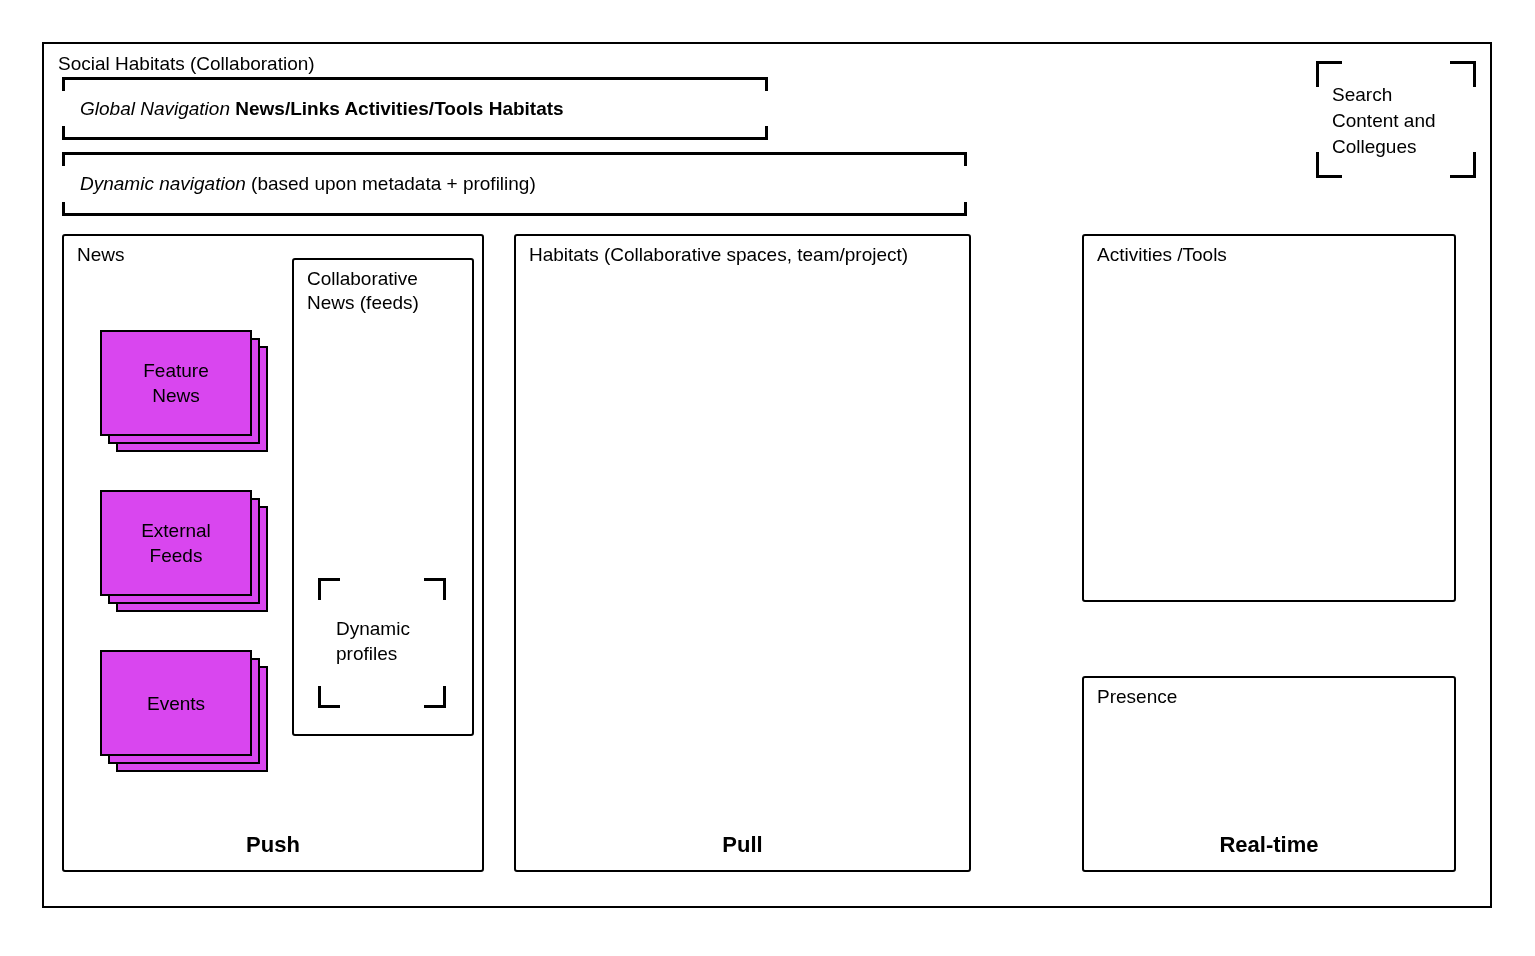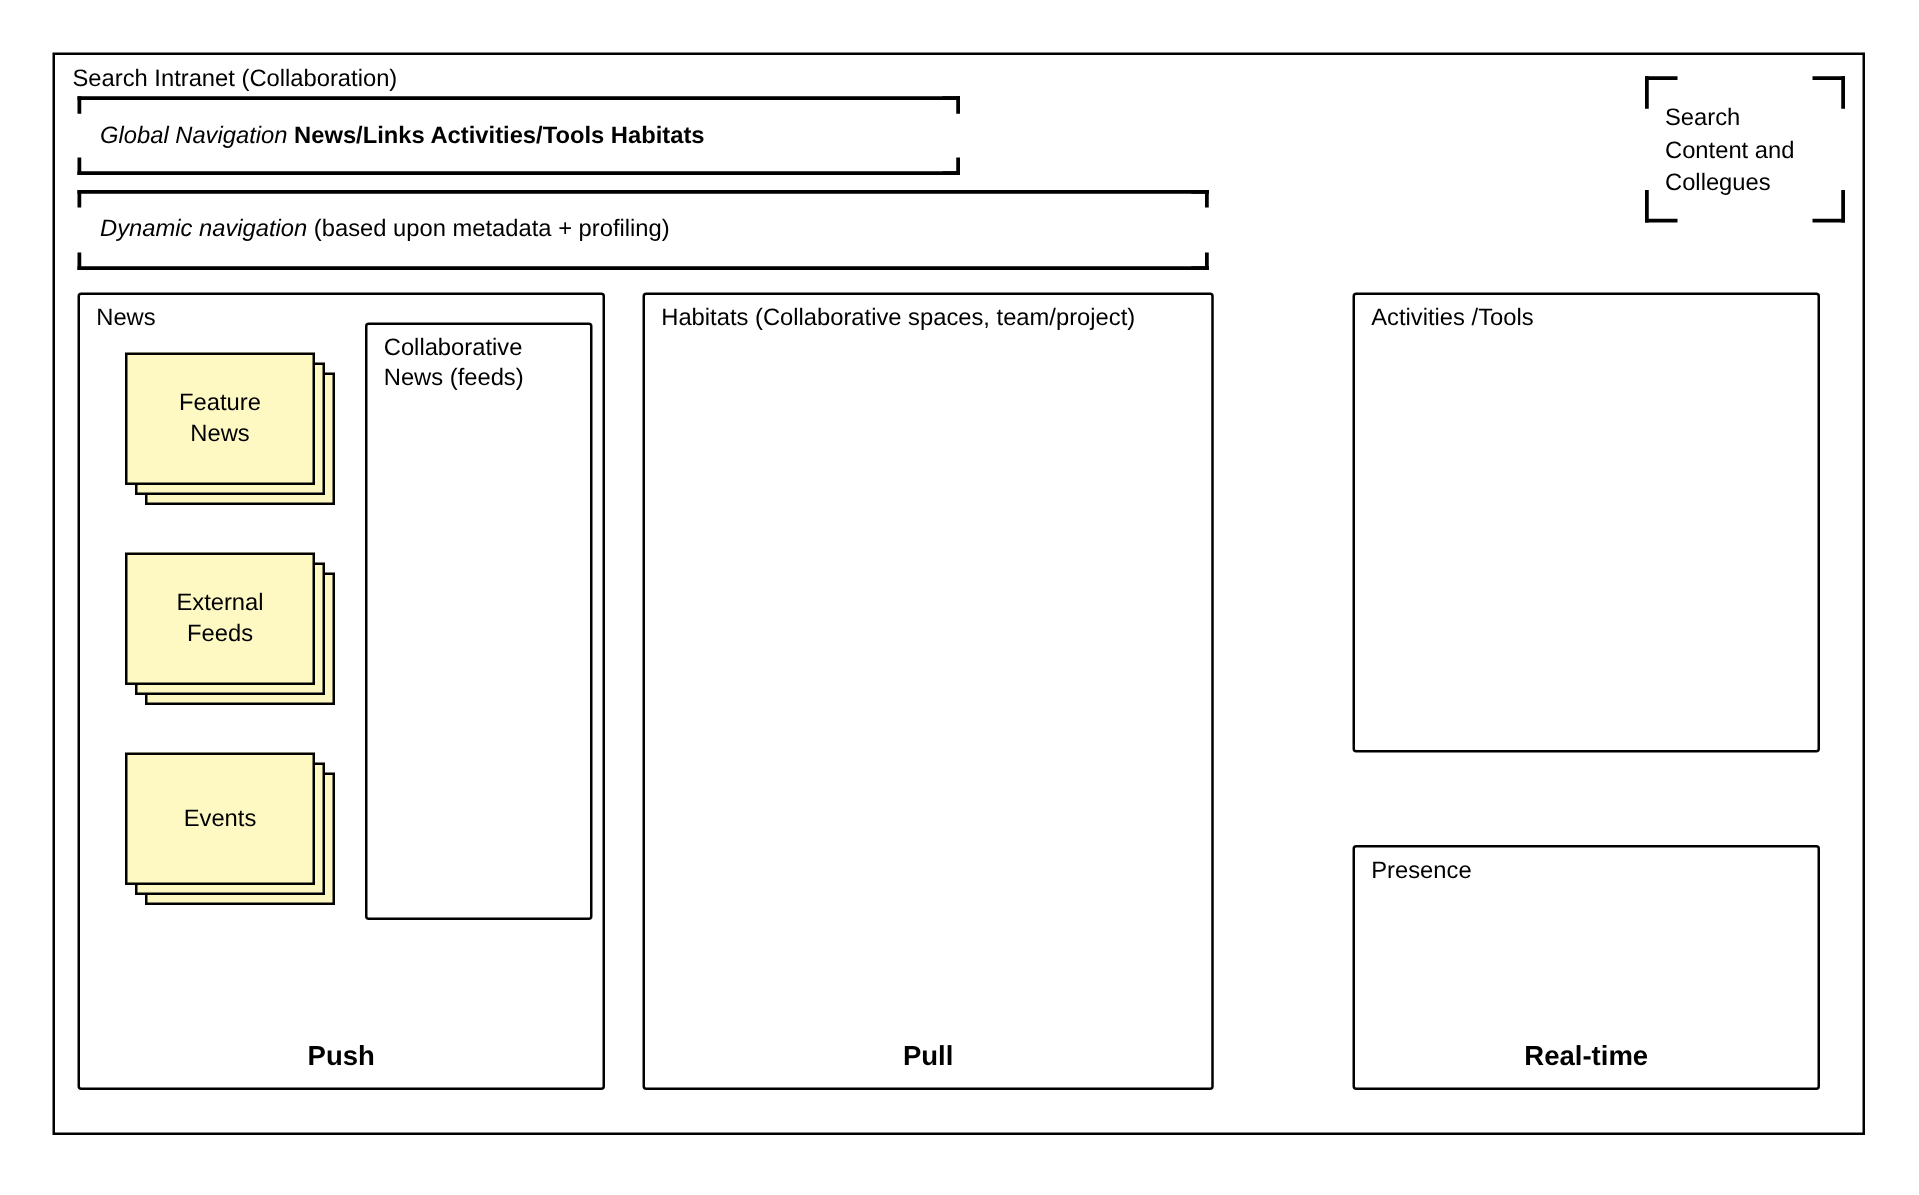--- a/index.html
+++ b/index.html
@@ -111,23 +111,24 @@
   
   .card-stack {
     position: absolute;
     width: 168px;
     height: 122px;
   }
   .card-stack .card {
     position: absolute;
     box-sizing: border-box;
     border: 2px solid #000;
-    background: #fef9c3;
+    background: #d946ef;
     width: 152px;
     height: 106px;
+    margin-top: 48px;
   }
   .card-stack .card.c3 { left: 16px; top: 16px; z-index: 1; }
   .card-stack .card.c2 { left: 8px;  top: 8px;  z-index: 2; }
   .card-stack .card.c1 { left: 0;    top: 0;    z-index: 3; }
   .card-stack .card-label {
     position: absolute;
     left: 0;
     right: 0;
     top: 50%;
     transform: translateY(-50%);
@@ -149,21 +150,21 @@
     white-space: pre-line;
   }
 </style>
 </head>
 <body>
 
 <div id="canvas">
 
   <div class="outer-frame">
 
-    <div class="app-title">Search Intranet (Collaboration)</div>
+    <div class="app-title">Social Habitats (Collaboration)</div>
 
     <div class="bracket-box rail-box" id="global-nav-box" style="left:18px; top:33px; width:706px; height:63px;">
       <div class="bk bk-tl" style="width:706px;"></div>
       <div class="bk bk-tr" style="width:14px;"></div>
       <div class="bk bk-bl" style="width:706px;"></div>
       <div class="bk bk-br" style="width:14px;"></div>
       <div class="nav-label">
         <span class="em">Global Navigation</span><span> </span><span class="strong">News/Links Activities/Tools Habitats</span>
       </div>
     </div>
@@ -215,20 +216,28 @@
         <div class="card c2"></div>
         <div class="card c1">
           <div class="card-label">Events</div>
         </div>
       </div>
 
       <div class="panel" id="collaborative-news-panel" style="left:228px; top:22px; width:182px; height:478px;">
         <div class="panel-title">Collaborative
 News (feeds)</div>
 
+        <div class="bracket-box" id="dynamic-profiles-box" style="left:24px; top:318px;">
+          <div class="bk bk-tl"></div>
+          <div class="bk bk-tr"></div>
+          <div class="bk bk-bl"></div>
+          <div class="bk bk-br"></div>
+          <div class="dp-text">Dynamic
+profiles</div>
+        </div>
       </div>
 
       <div class="panel-footer">Push</div>
     </div>
 
     <div class="panel" id="pull-panel" style="left:470px; top:190px; width:457px; height:638px;">
       <div class="panel-title">Habitats (Collaborative spaces, team/project)</div>
       <div class="panel-footer">Pull</div>
     </div>
 

